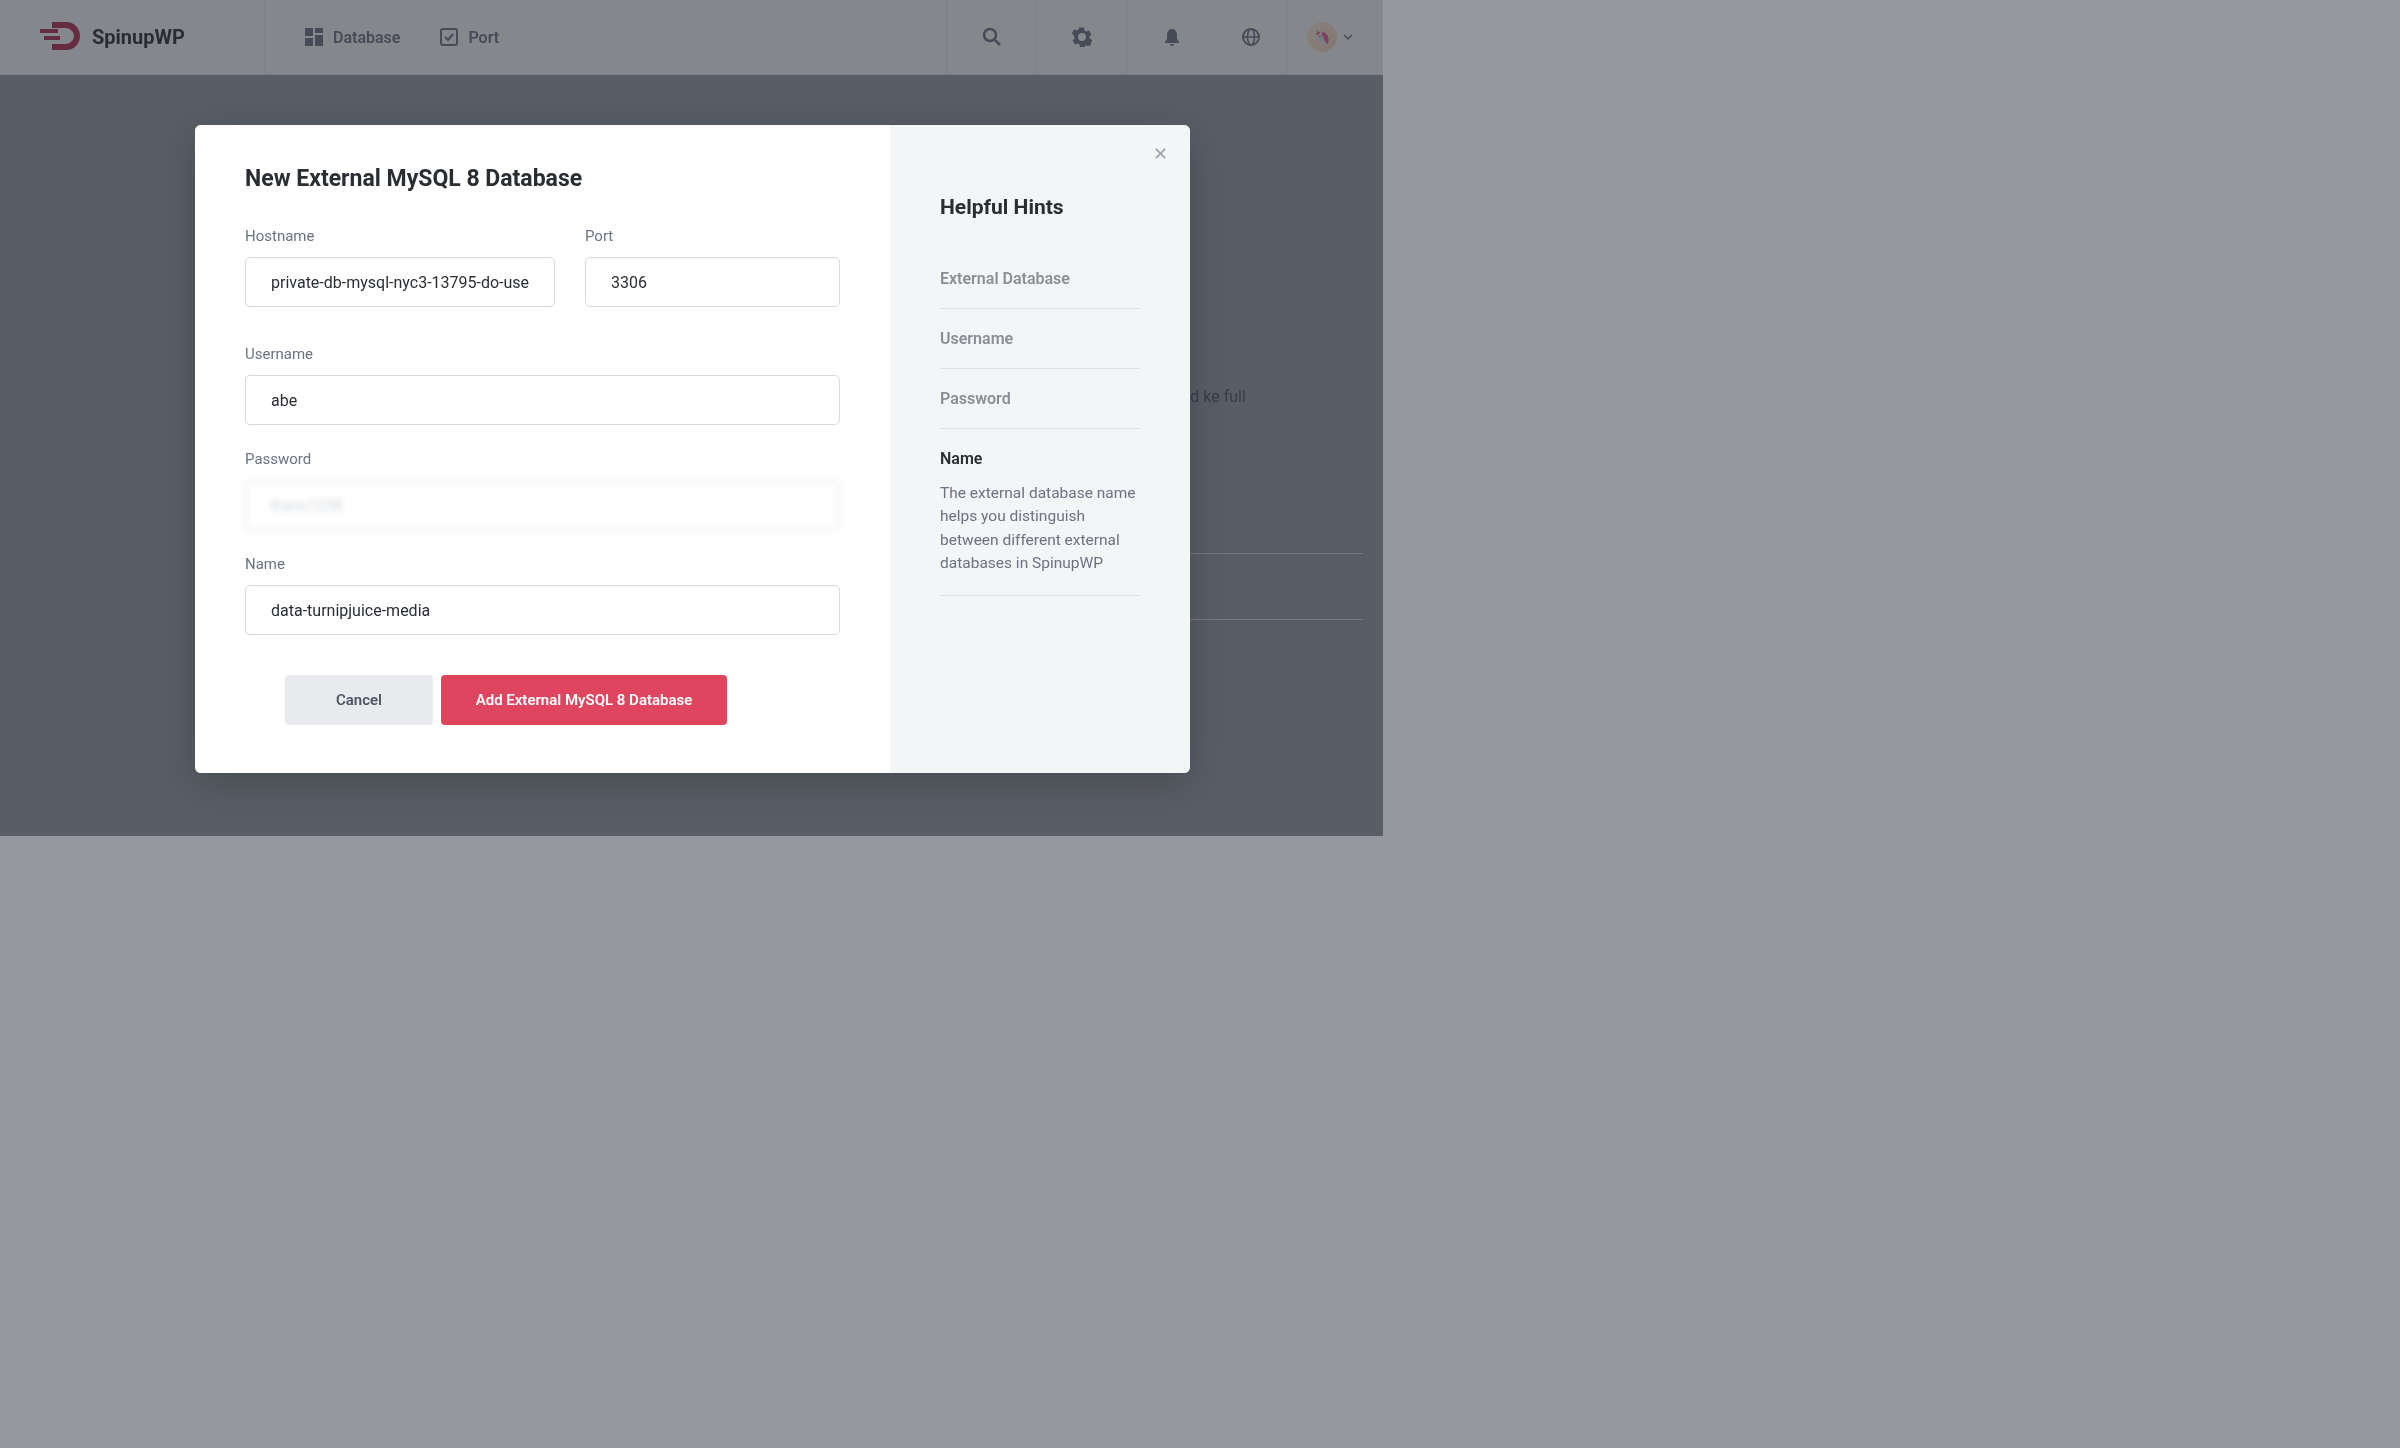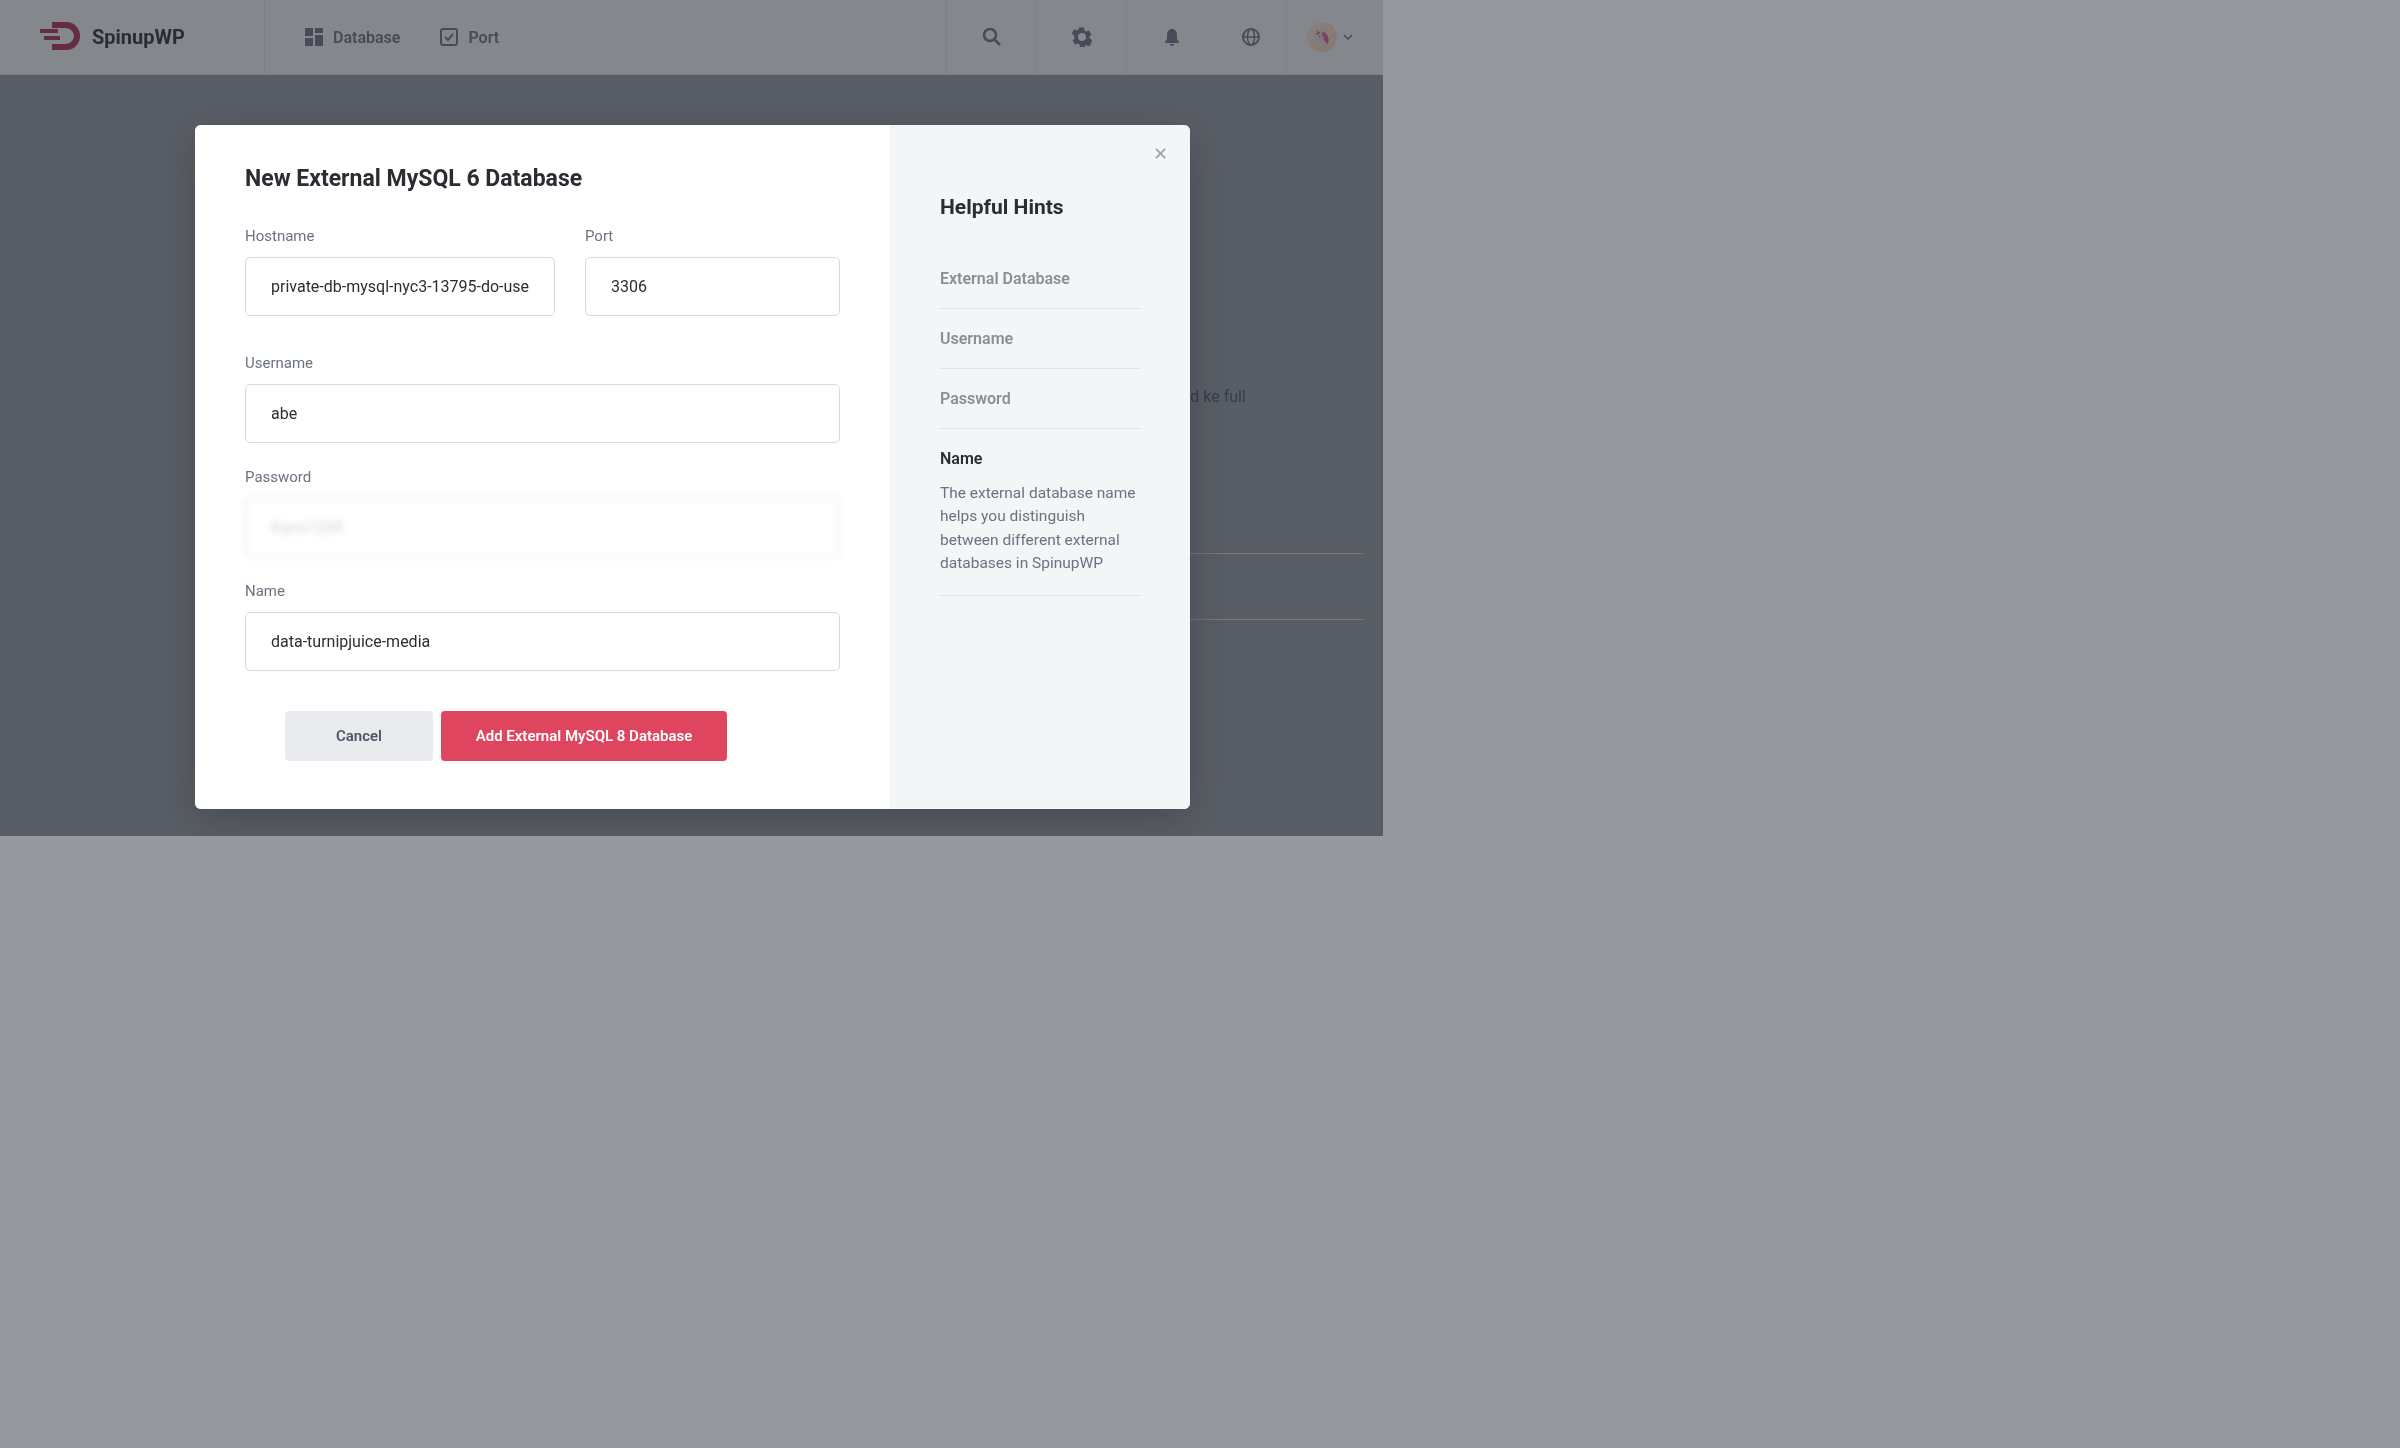--- a/index.html
+++ b/index.html
@@ -210,21 +210,21 @@
       margin-bottom: 25px;
     }
 
     .form-label {
       font-size: 15px;
       color: #6b7280;
       margin-bottom: 12px;
     }
 
     .form-input {
-      height: 59px;
+      height: 50px;
       border: 1px solid #d6d9de;
       border-radius: 5px;
       padding: 0 25px;
       font-size: 16px;
       color: #2a2e33;
       font-family: inherit;
     }
 
     .form-input.blurred {
       color: #d1d5db;
@@ -378,21 +378,21 @@
     <span class="bg-link">More info »</span>
   </div>
   <div class="bg-section">Username</div>
   <div class="bg-section">Password</div>
 </div>
 
 <div class="overlay"></div>
 
 <div class="modal">
   <div class="modal-main">
-    <h2 class="modal-title">New External MySQL 6 Database</h2>
+    <h2 class="modal-title">New External MySQL 8 Database</h2>
 
     <div class="form-row">
       <div class="form-group hostname">
         <label class="form-label">Hostname</label>
         <input class="form-input" value="private-db-mysql-nyc3-13795-do-use" style="">
       </div>
       <div class="form-group port">
         <label class="form-label">Port</label>
         <input class="form-input" value="3306" style="">
       </div>

